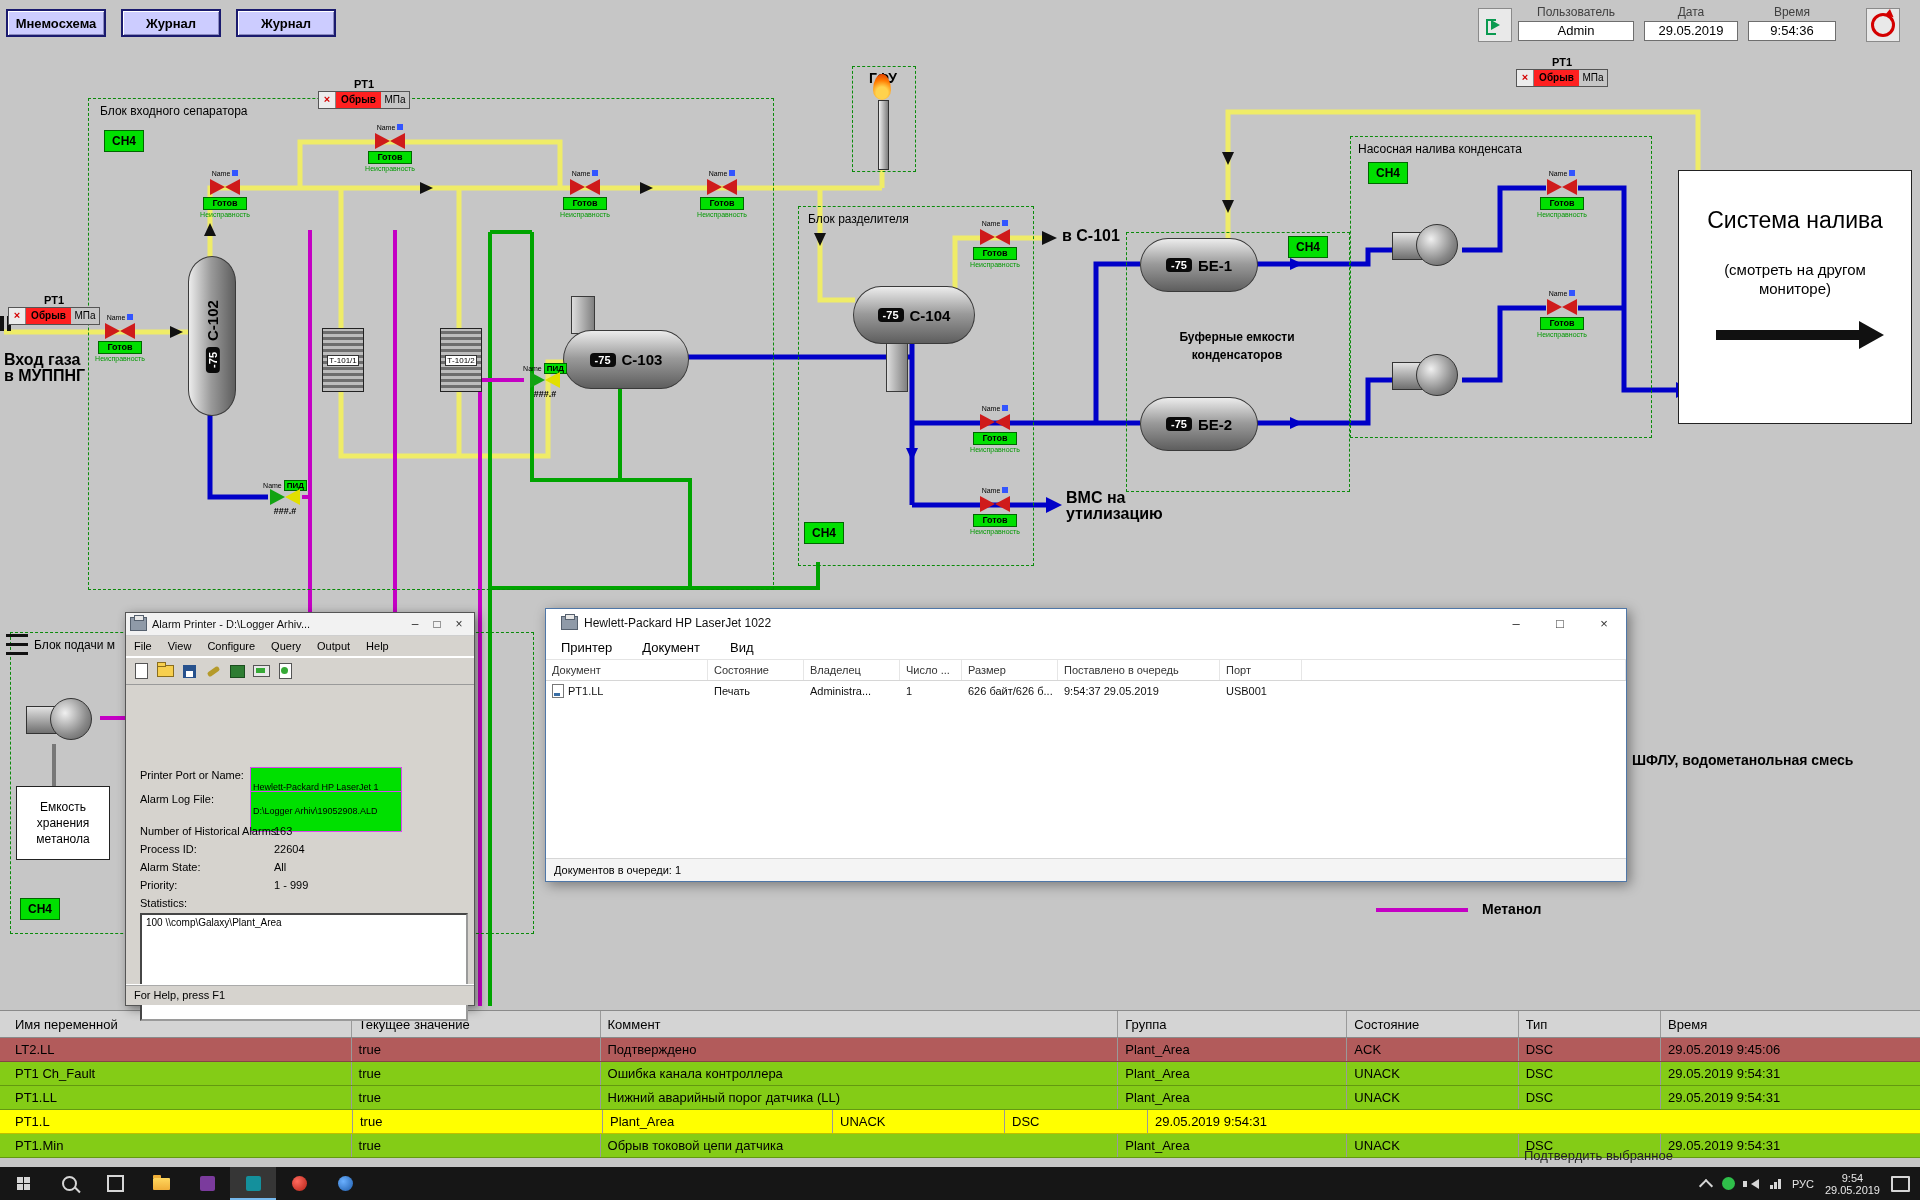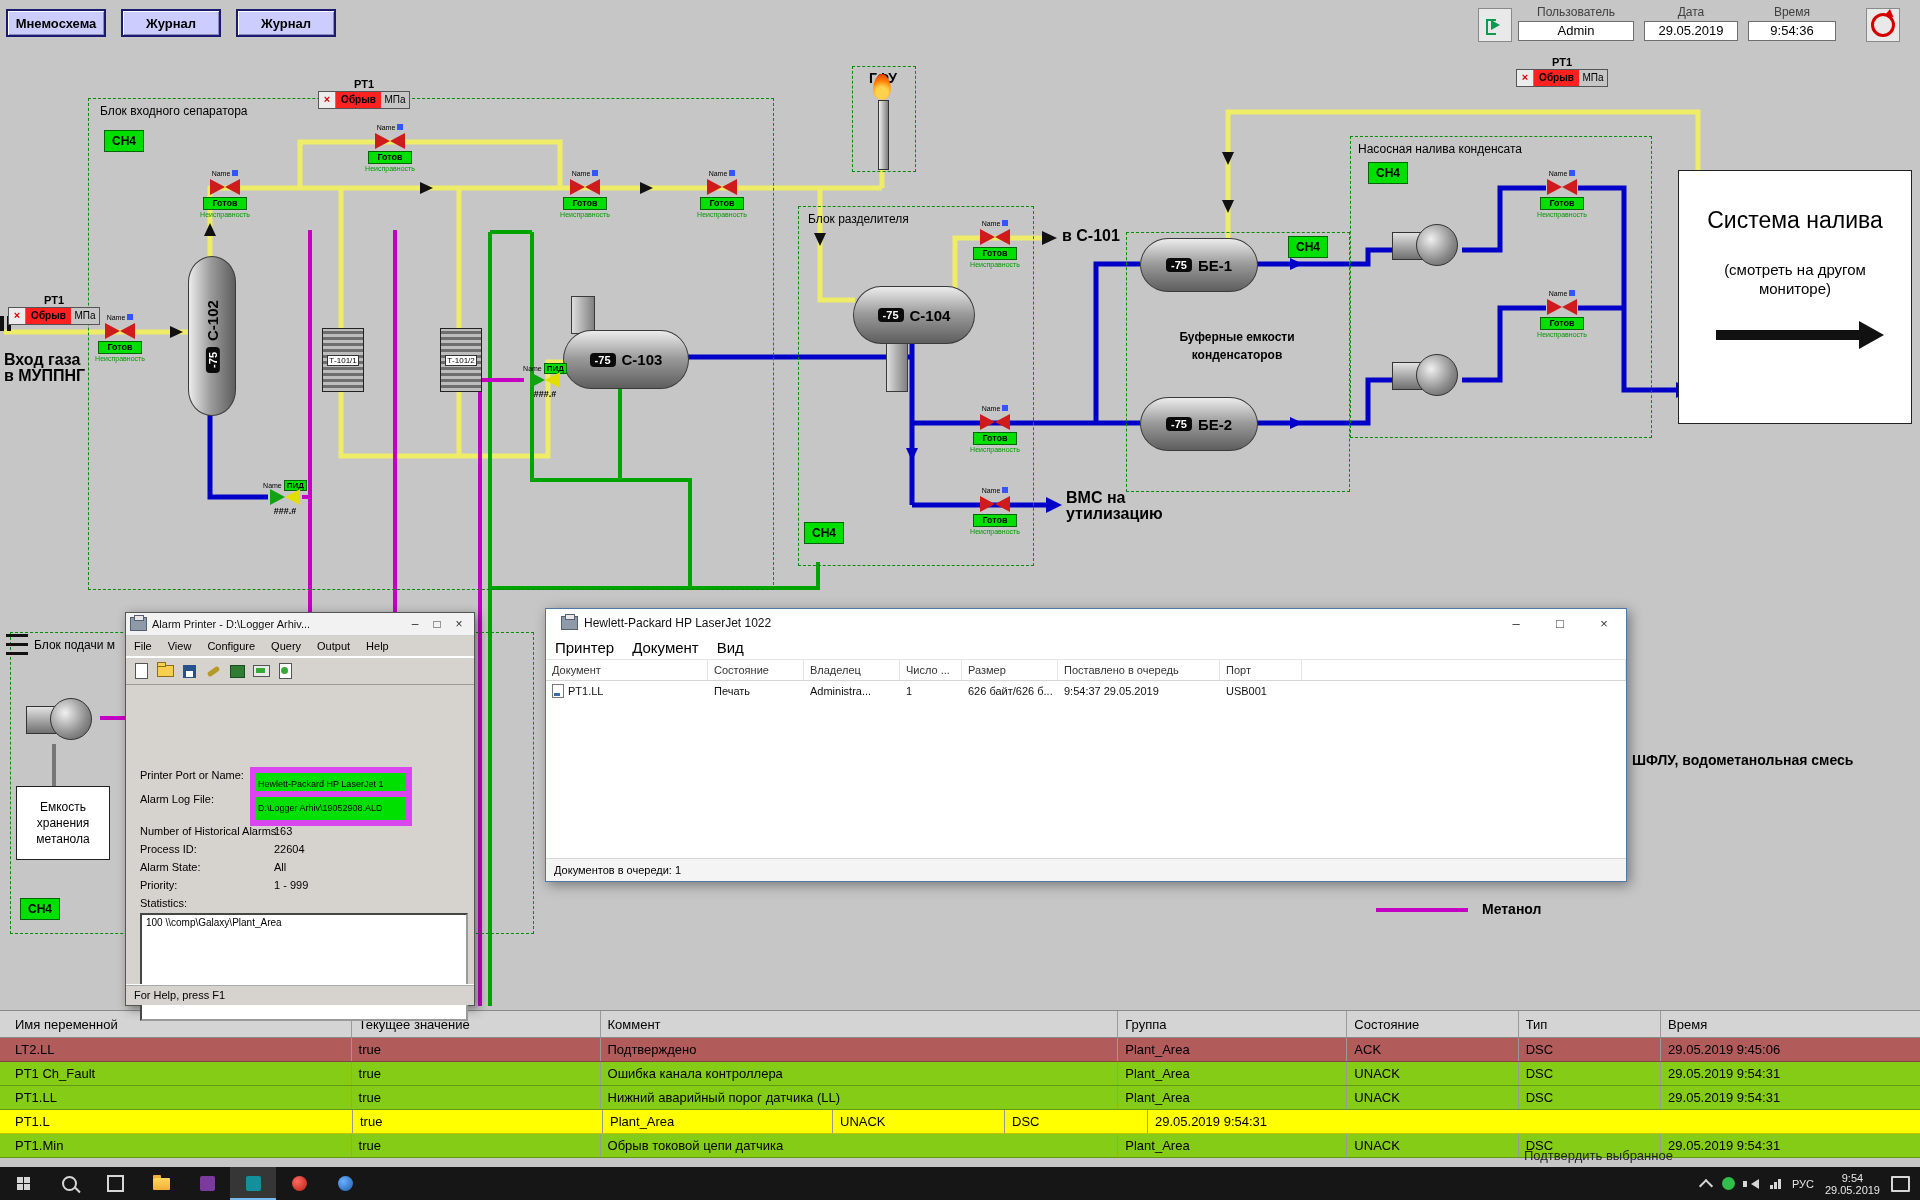--- a/index.html
+++ b/index.html
@@ -100,35 +100,35 @@
   .i-save::before{content:"";position:absolute;left:3px;top:6px;width:7px;height:6px;background:#fff;}
   .i-key{width:13px;height:5px;background:#b59a2a;border-radius:2px;transform:rotate(-35deg);}
   .i-book{width:13px;height:11px;background:#2e7d32;border:1px solid #1b4d1e;}
   .i-mailg{width:15px;height:10px;background:#e9e9e9;border:1px solid #555;position:relative;}
   .i-mailg::before{content:"";position:absolute;left:2px;top:2px;width:9px;height:5px;background:#36a936;}
   .i-pagep{width:11px;height:14px;background:#fff;border:1px solid #555;position:relative;}
   .i-pagep::before{content:"";position:absolute;left:1px;top:3px;width:7px;height:7px;background:#36a936;border-radius:50%;}
   .w95-body{position:relative;height:304px;}
   .field-label{position:absolute;left:14px;font-size:11px;color:#000;}
   .field-value{position:absolute;left:148px;font-size:11px;color:#000;}
-  .green-box{position:absolute;left:124px;width:146px;height:15px;background:#00e000;border:6px solid #d946ef;
-    font-size:9px;line-height:14px;padding:4px 2px;white-space:nowrap;overflow:hidden;color:#000;}
+  .green-box{position:absolute;left:124px;width:146px;height:15px;background:#00e000;border:1px solid #d946ef;
+    font-size:9px;line-height:14px;padding:12px 2px;white-space:nowrap;overflow:hidden;color:#000;}
   .listbox{position:absolute;left:14px;top:228px;width:316px;height:100px;background:#fff;border:2px inset #9a9a9a;
     font-size:10px;padding:2px 4px;overflow:hidden;}
   .w95-status{position:absolute;left:0;right:0;bottom:0;height:20px;border-top:1px solid #fff;
     display:flex;align-items:center;padding-left:8px;background:#d6d3ce;box-shadow:inset 0 1px 0 #aaa;}
 
   
   .hpwin{position:absolute;left:545px;top:608px;width:1080px;height:272px;background:#fff;border:1px solid #4f77a8;
     box-shadow:3px 3px 12px rgba(0,0,0,.4);z-index:19;display:flex;flex-direction:column;}
   .hp-title{height:28px;display:flex;align-items:center;padding-left:15px;font-size:12px;color:#111;background:#fff;}
   .hp-title-text{flex:1;margin-left:6px;}
   .hp-wc{width:44px;height:28px;display:flex;align-items:center;justify-content:center;font-size:13px;color:#333;cursor:pointer;}
   .hp-menu{height:22px;display:flex;border-bottom:1px solid #e4e4e4;}
-  .hp-menu span{padding:0 9px;line-height:22px;font-size:15px;cursor:pointer;}
+  .hp-menu span{padding:0 15px;line-height:22px;font-size:13px;cursor:pointer;}
   .hp-cols{display:flex;height:20px;border-bottom:1px solid #d6d6d6;}
   .hp-col{font-size:11px;color:#333;padding-left:6px;line-height:20px;border-right:1px solid #e6e6e6;
     white-space:nowrap;overflow:hidden;box-sizing:border-box;}
   .hp-row{display:flex;height:20px;align-items:center;}
   .hp-cell{font-size:11px;color:#111;padding-left:6px;white-space:nowrap;overflow:hidden;box-sizing:border-box;display:flex;align-items:center;}
   .doc-icon{width:10px;height:12px;background:#fff;border:1px solid #777;margin-right:4px;position:relative;flex:none;}
   .doc-icon::after{content:"";position:absolute;left:1px;bottom:1px;width:6px;height:3px;background:#3a6ea5;}
   .hp-fill{flex:1;}
   .hp-status{height:22px;border-top:1px solid #d6d6d6;display:flex;align-items:center;padding-left:8px;
     font-size:11px;background:#f4f4f4;}

